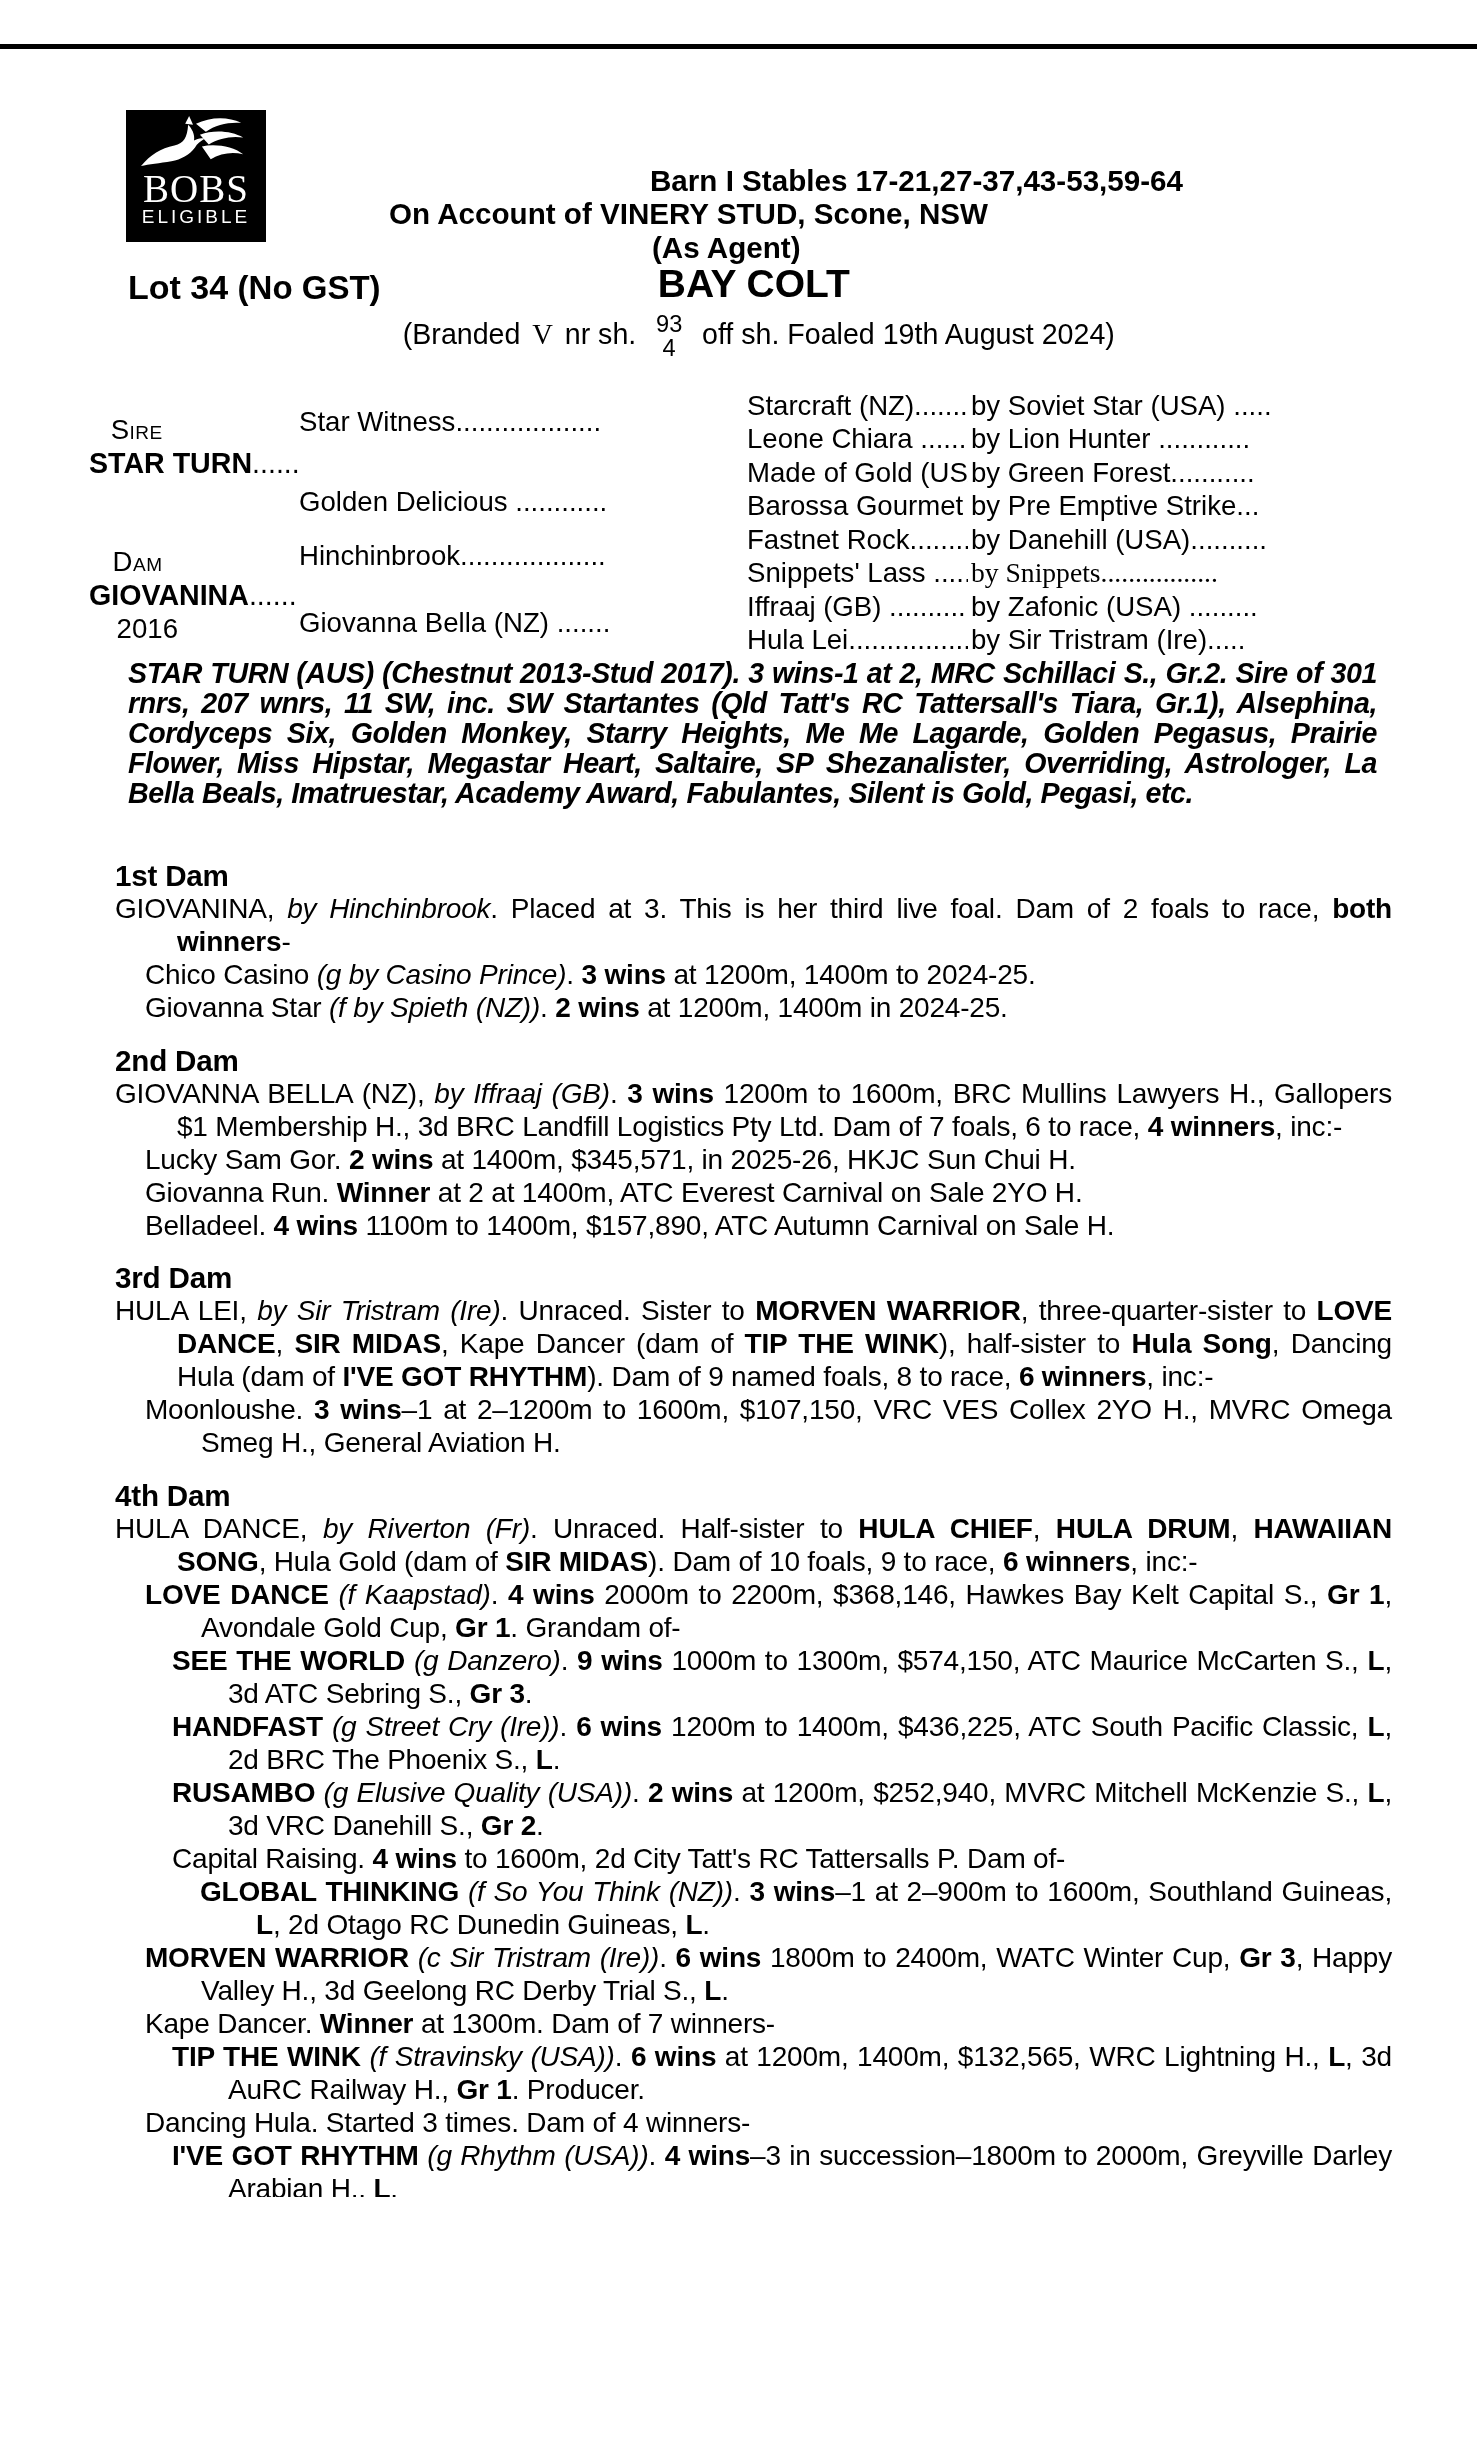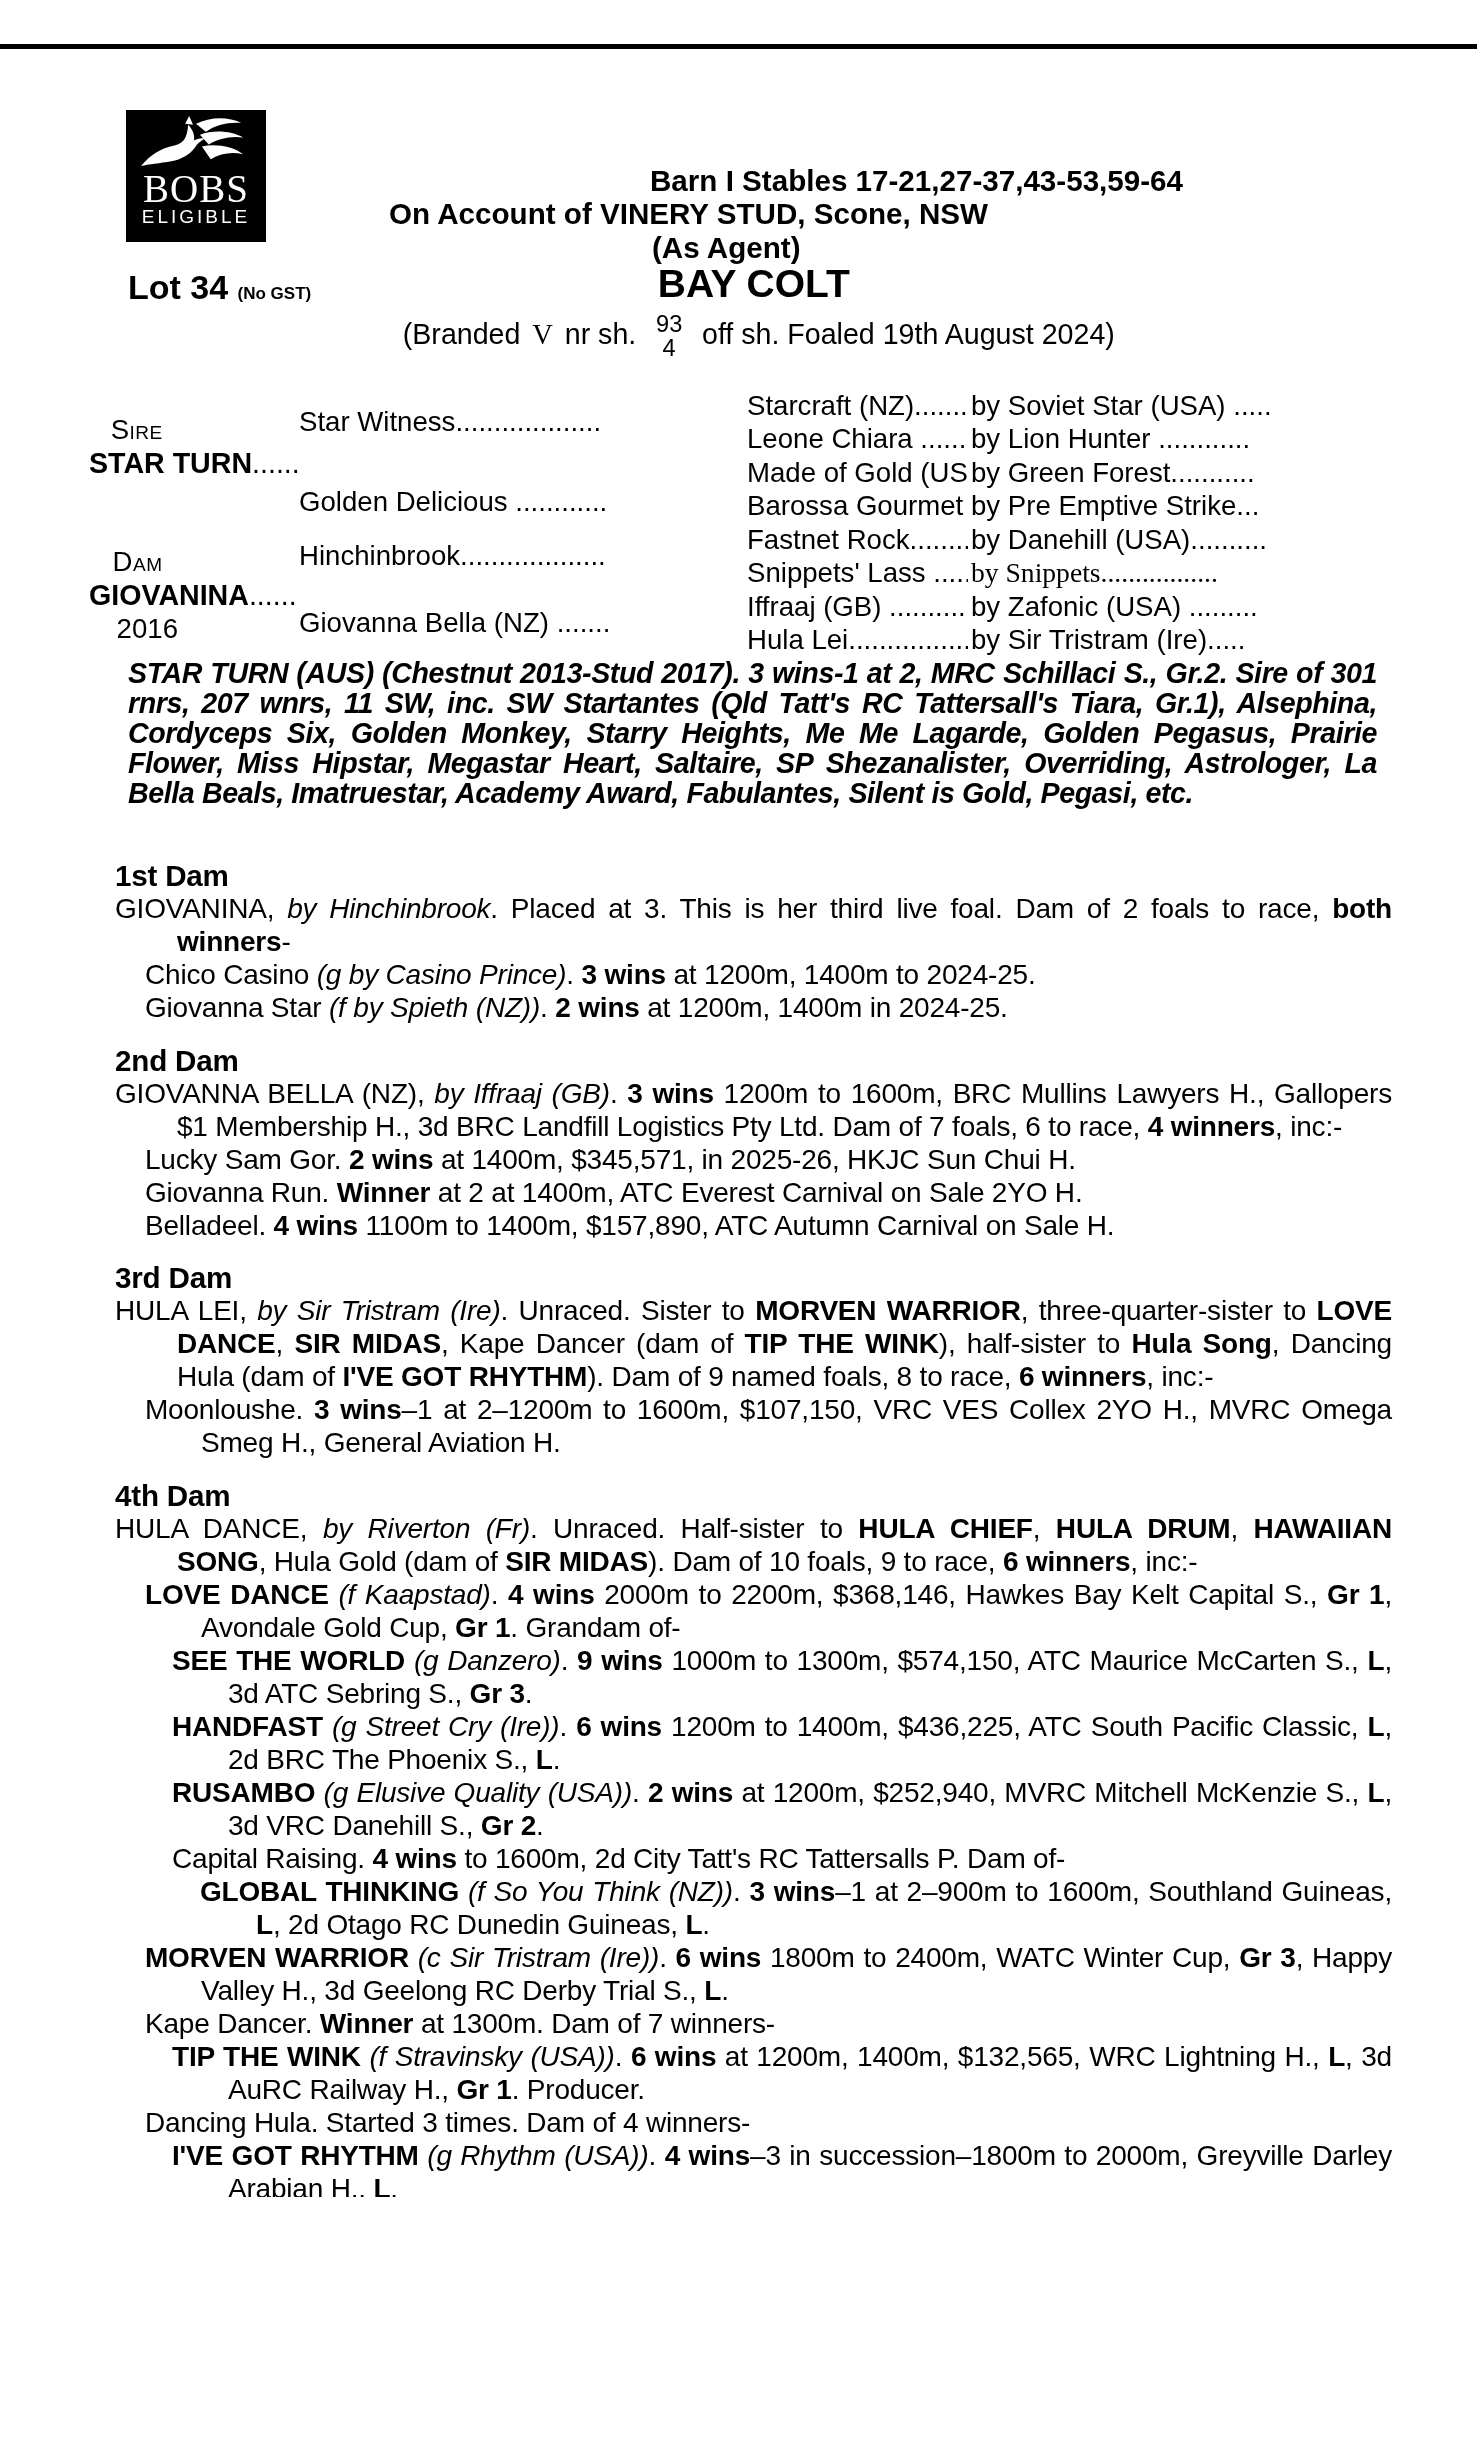--- a/index.html
+++ b/index.html
@@ -14,21 +14,21 @@
   .logo svg{display:block;margin:4.9px auto 0;}
   .logo-bobs{font-family:"Liberation Serif","DejaVu Serif",serif;font-size:39px;line-height:37px;letter-spacing:1px;}
   .logo-elig{font-family:Liberation Sans, sans-serif;font-size:19px;letter-spacing:3px;line-height:19.7px;}
 
   
   .hdr-line{position:absolute;font-weight:bold;font-size:29.6px;white-space:nowrap;}
   .hdr-barn{left:650px;top:164px;}
   .hdr-acct{left:389px;top:197px;}
   .hdr-agent{left:652px;top:231px;}
   .lot{position:absolute;left:128px;top:268px;font-weight:bold;font-size:34px;white-space:nowrap;}
-  .lot .gst{font-size:17px;}
+  .lot .gst{font-size:33px;}
   .horse-title{position:absolute;left:0;right:0;top:262px;text-align:center;font-weight:bold;font-size:39px;padding-left:29.6px;}
   .brand-line{position:absolute;left:16px;right:0;top:313px;text-align:center;font-size:28.6px;padding-left:23.6px;white-space:nowrap;}
   .brand-mark{font-family:"Liberation Serif","DejaVu Serif",serif;padding:0 3.9px;}
   .frac{display:inline-block;vertical-align:-11.8px;font-size:23.6px;line-height:23.6px;text-align:center;margin:0 11.8px;}
   .frac span{display:block;}
 
   
   .pedigree{position:absolute;top:390px;left:89px;width:1315px;height:276px;font-size:27.6px;}
   .pd{position:absolute;white-space:nowrap;overflow:hidden;}
   .smallcaps{font-variant:small-caps;font-size:27.6px;letter-spacing:0.5px;}

